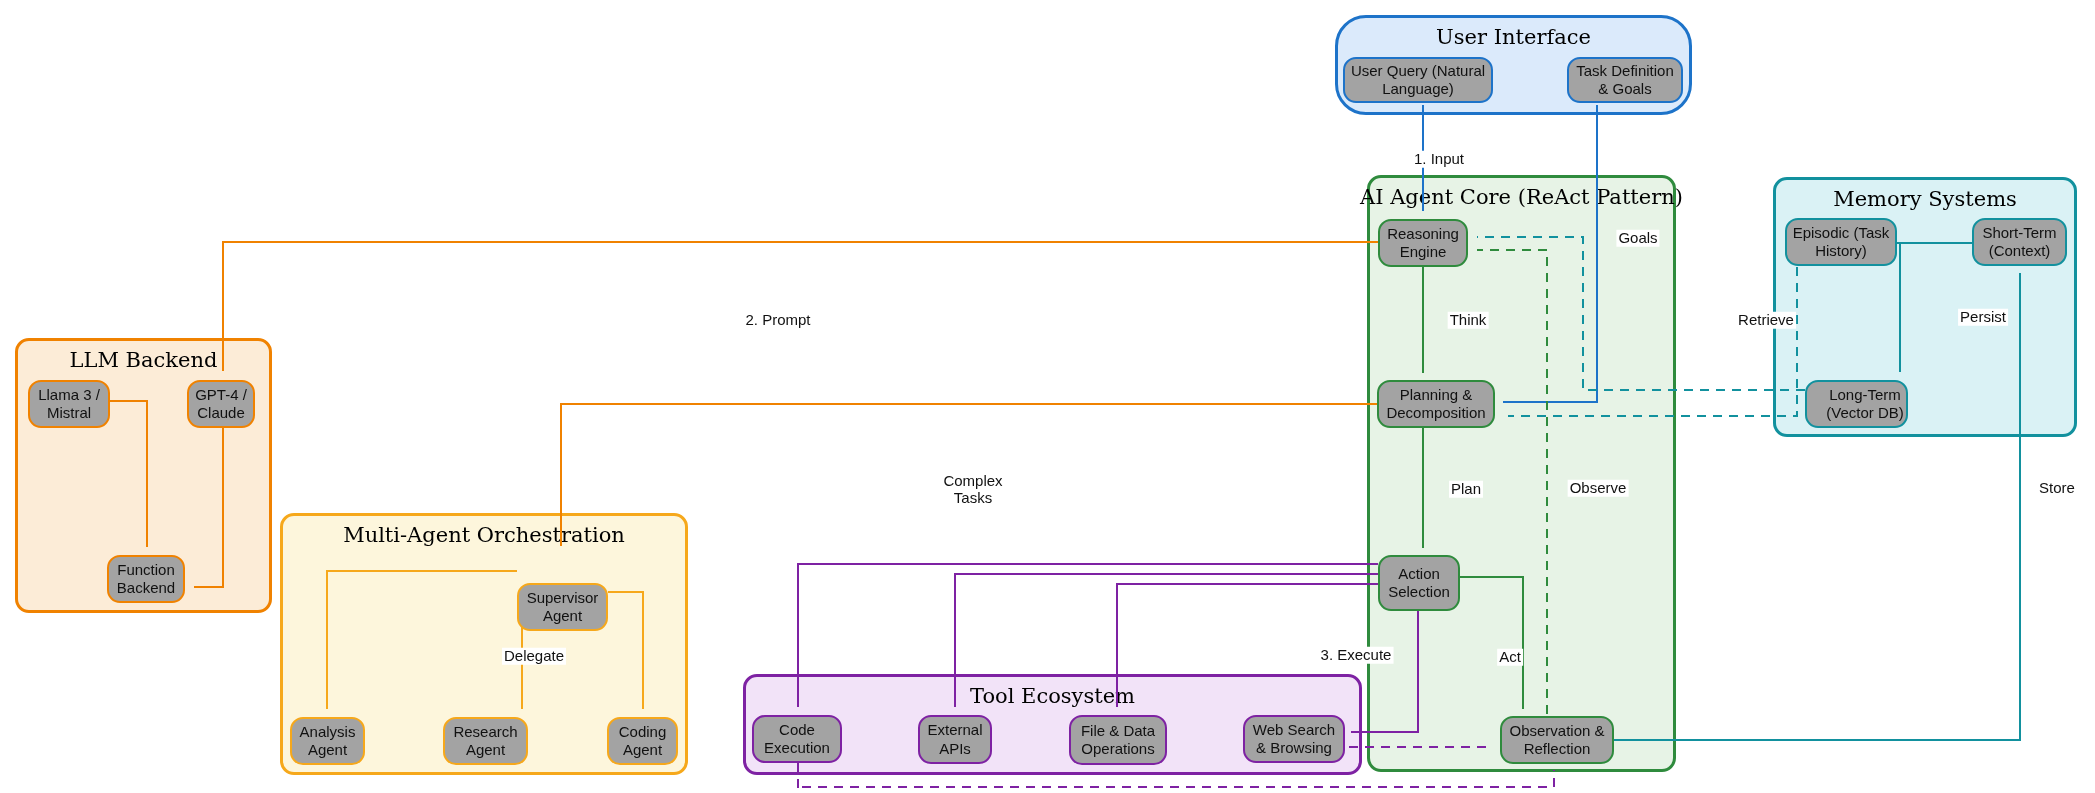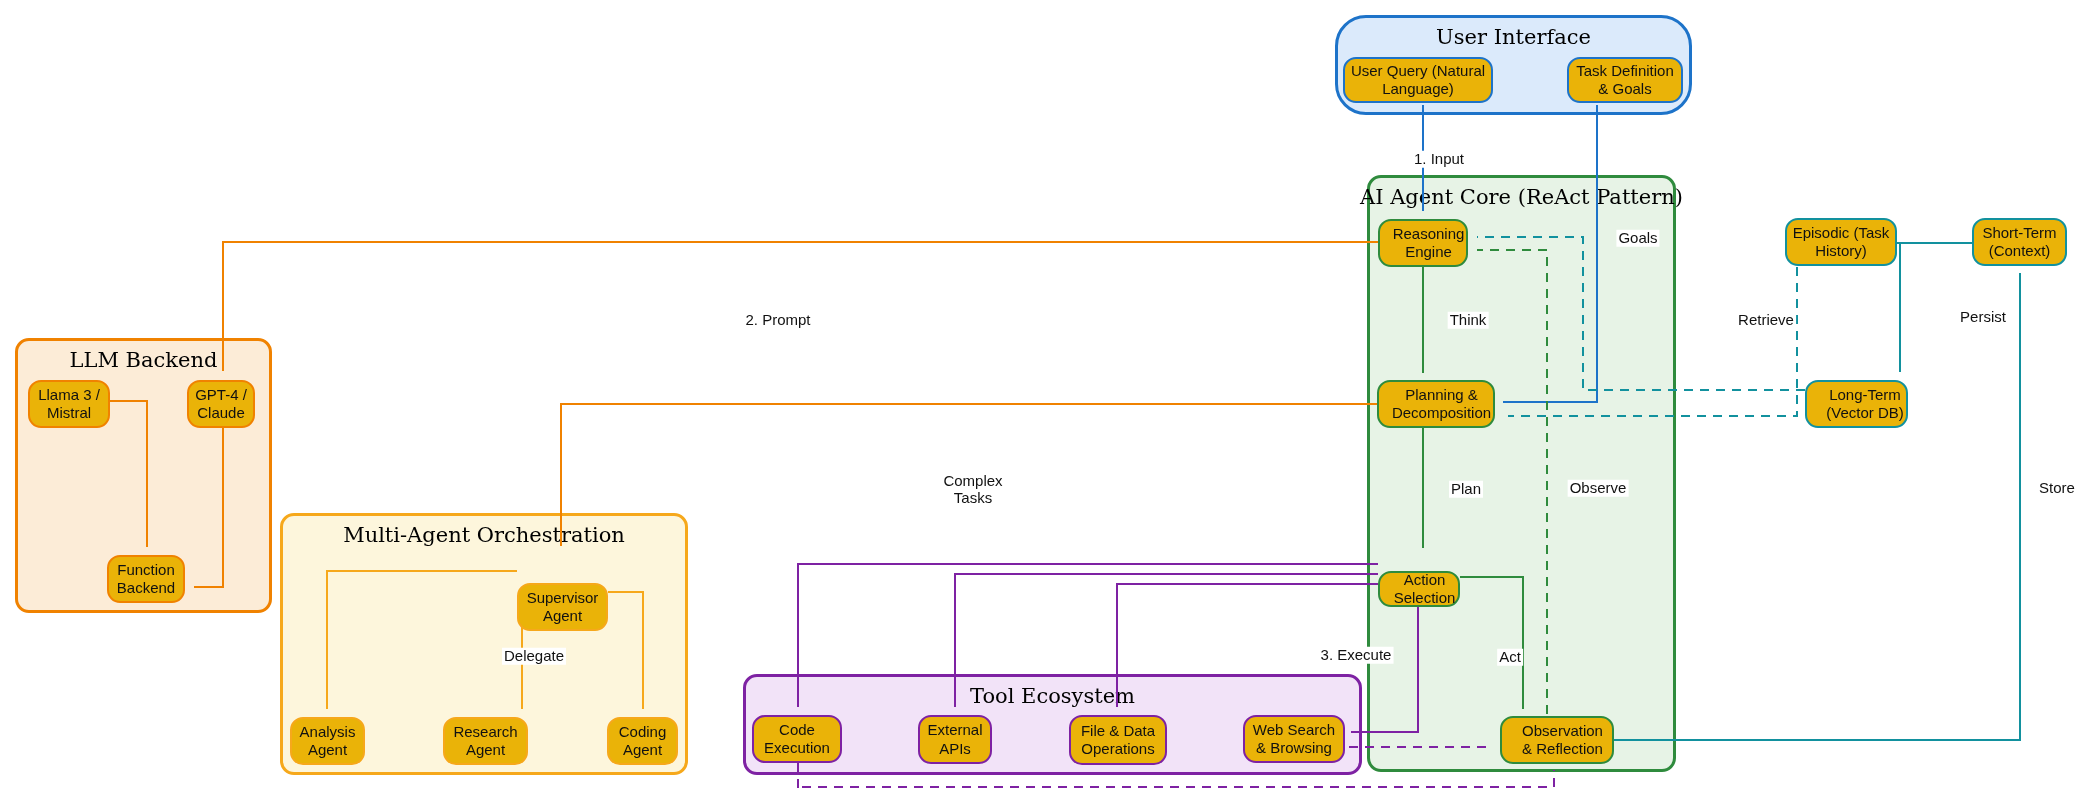--- a/index.html
+++ b/index.html
@@ -1,21 +1,21 @@
 <!DOCTYPE html>
 <html style="--blue-line: #1d73c9; --blue-fill: #dbeafb; --green-line: #2f8b3d; --green-fill: #e7f3e6; --teal-line: #12919e; --teal-fill: #daf2f5; --orange-line: #f08200; --orange-fill: #fcecd7; --amber-line: #f6a81b; --amber-fill: #fdf6dc; --purple-line: #7e22a3; --purple-fill: #f2e3f8;"><head>
 <meta charset="utf-8">
 <style>
   html,body{margin:0;padding:0;background:#ffffff;}
   .canvas{position:relative;width:2095px;height:793px;background:#ffffff;overflow:hidden;
           font-family:"Liberation Sans",sans-serif;}
   .cluster{position:absolute;border-radius:14px;border:3px solid;box-sizing:border-box;}
   .cluster-title{position:absolute;top:7px;left:50%;transform:translateX(-50%);
           font-family:"DejaVu Serif",serif;font-size:21px;color:#000;white-space:nowrap;}
-  .node{position:absolute;background:#eab308;border:2px solid;border-radius:13px;
+  .node{position:absolute;background:#a3a3a3;border:2px solid;border-radius:13px;
           display:flex;align-items:center;justify-content:center;text-align:center;
           font-size:15px;line-height:1.22;color:#111;box-sizing:border-box;padding:2px;}
   .elabel{position:absolute;transform:translate(-50%,-50%);background:#ffffff;
           font-size:15px;color:#111;text-align:center;line-height:1.1;
           padding:0 2px;white-space:nowrap;}
   .elabel.wrap{white-space:normal;width:70px;}
   svg.edges{position:absolute;left:0;top:0;z-index:2;}
   .cluster{z-index:1;}
   .node{z-index:3;}
   .elabel{z-index:4;}
@@ -27,21 +27,21 @@
   .e-orange{stroke:var(--orange-line);}.f-orange{fill:var(--orange-line);}
   .e-amber{stroke:var(--amber-line);} .f-amber{fill:var(--amber-line);}
   .e-purple{stroke:var(--purple-line);}.f-purple{fill:var(--purple-line);}
   .c-blue{border-color:var(--blue-line);background:var(--blue-fill);}
   .c-green{border-color:var(--green-line);background:var(--green-fill);}
   .c-teal{border-color:var(--teal-line);background:var(--teal-fill);}
   .c-orange{border-color:var(--orange-line);background:var(--orange-fill);}
   .c-amber{border-color:var(--amber-line);background:var(--amber-fill);}
   .c-purple{border-color:var(--purple-line);background:var(--purple-fill);}
   .n-blue{border-color:var(--blue-line);}
-  .n-green{border-color:var(--green-line);padding-left:13px;}
+  .n-green{border-color:var(--green-line);}
   .n-teal{border-color:var(--teal-line);}
   .n-orange{border-color:var(--orange-line);}
   .n-amber{border-color:var(--amber-line);}
   .n-purple{border-color:var(--purple-line);}
 </style>
 </head>
 <body>
 
 <div class="canvas">
 
@@ -52,20 +52,23 @@
     <div class="cluster-title">LLM Backend</div>
   </div>
   <div class="cluster c-amber" style="left:280px;top:513px;width:408px;height:262px;">
     <div class="cluster-title">Multi-Agent Orchestration</div>
   </div>
   <div class="cluster c-purple" style="left:743px;top:674px;width:619px;height:101px;">
     <div class="cluster-title">Tool Ecosystem</div>
   </div>
   <div class="cluster c-green" style="left:1367px;top:175px;width:309px;height:597px;">
     <div class="cluster-title">AI Agent Core (ReAct Pattern)</div>
+  </div>
+  <div class="cluster c-teal" style="left:1773px;top:177px;width:304px;height:260px;">
+    <div class="cluster-title">Memory Systems</div>
   </div>
 
   <svg class="edges" width="2095" height="793" viewBox="0 0 2095 793">
     <defs>
       <marker id="m-blue" viewBox="0 0 10 10" refX="9" refY="5" markerWidth="6" markerHeight="6" orient="auto-start-reverse">
           <path d="M0 0 L10 5 L0 10 z" class="f-blue"></path>
         </marker>
       <marker id="m-green" viewBox="0 0 10 10" refX="9" refY="5" markerWidth="6" markerHeight="6" orient="auto-start-reverse">
           <path d="M0 0 L10 5 L0 10 z" class="f-green"></path>
         </marker>
@@ -114,21 +117,21 @@
     <path class="e-teal" d="M1900 243 V372" marker-end="url(#m-teal)"></path>
     <path class="e-teal dashed" d="M1805 390 H1583 V237 H1477" marker-end="url(#m-teal)"></path>
     <path class="e-teal dashed" d="M1797 267 V416 H1508" marker-end="url(#m-teal)"></path>
   </svg>
 
   <div class="node n-blue" style="left:1343px;top:57px;width:150px;height:46px;">User Query (Natural Language)</div>
   <div class="node n-blue" style="left:1567px;top:57px;width:116px;height:46px;">Task Definition &amp; Goals</div>
 
   <div class="node n-green" style="left:1378px;top:219px;width:90px;height:48px;">Reasoning Engine</div>
   <div class="node n-green" style="left:1377px;top:380px;width:118px;height:48px;">Planning &amp; Decomposition</div>
-  <div class="node n-green" style="left:1378px;top:555px;width:82px;height:36px;margin-top:16px;">Action Selection</div>
+  <div class="node n-green" style="left:1378px;top:555px;width:82px;height:56px;">Action Selection</div>
   <div class="node n-green" style="left:1500px;top:716px;width:114px;height:48px;">Observation &amp; Reflection</div>
 
   <div class="node n-teal" style="left:1785px;top:218px;width:112px;height:48px;">Episodic (Task History)</div>
   <div class="node n-teal" style="left:1972px;top:218px;width:95px;height:48px;">Short-Term (Context)</div>
   <div class="node n-teal" style="left:1805px;top:380px;width:103px;height:48px;padding-left:19px;">Long-Term (Vector DB)</div>
 
   <div class="node n-orange" style="left:28px;top:380px;width:82px;height:48px;">Llama 3 / Mistral</div>
   <div class="node n-orange" style="left:187px;top:380px;width:68px;height:48px;">GPT-4 / Claude</div>
   <div class="node n-orange" style="left:107px;top:555px;width:78px;height:48px;">Function Backend</div>
 

